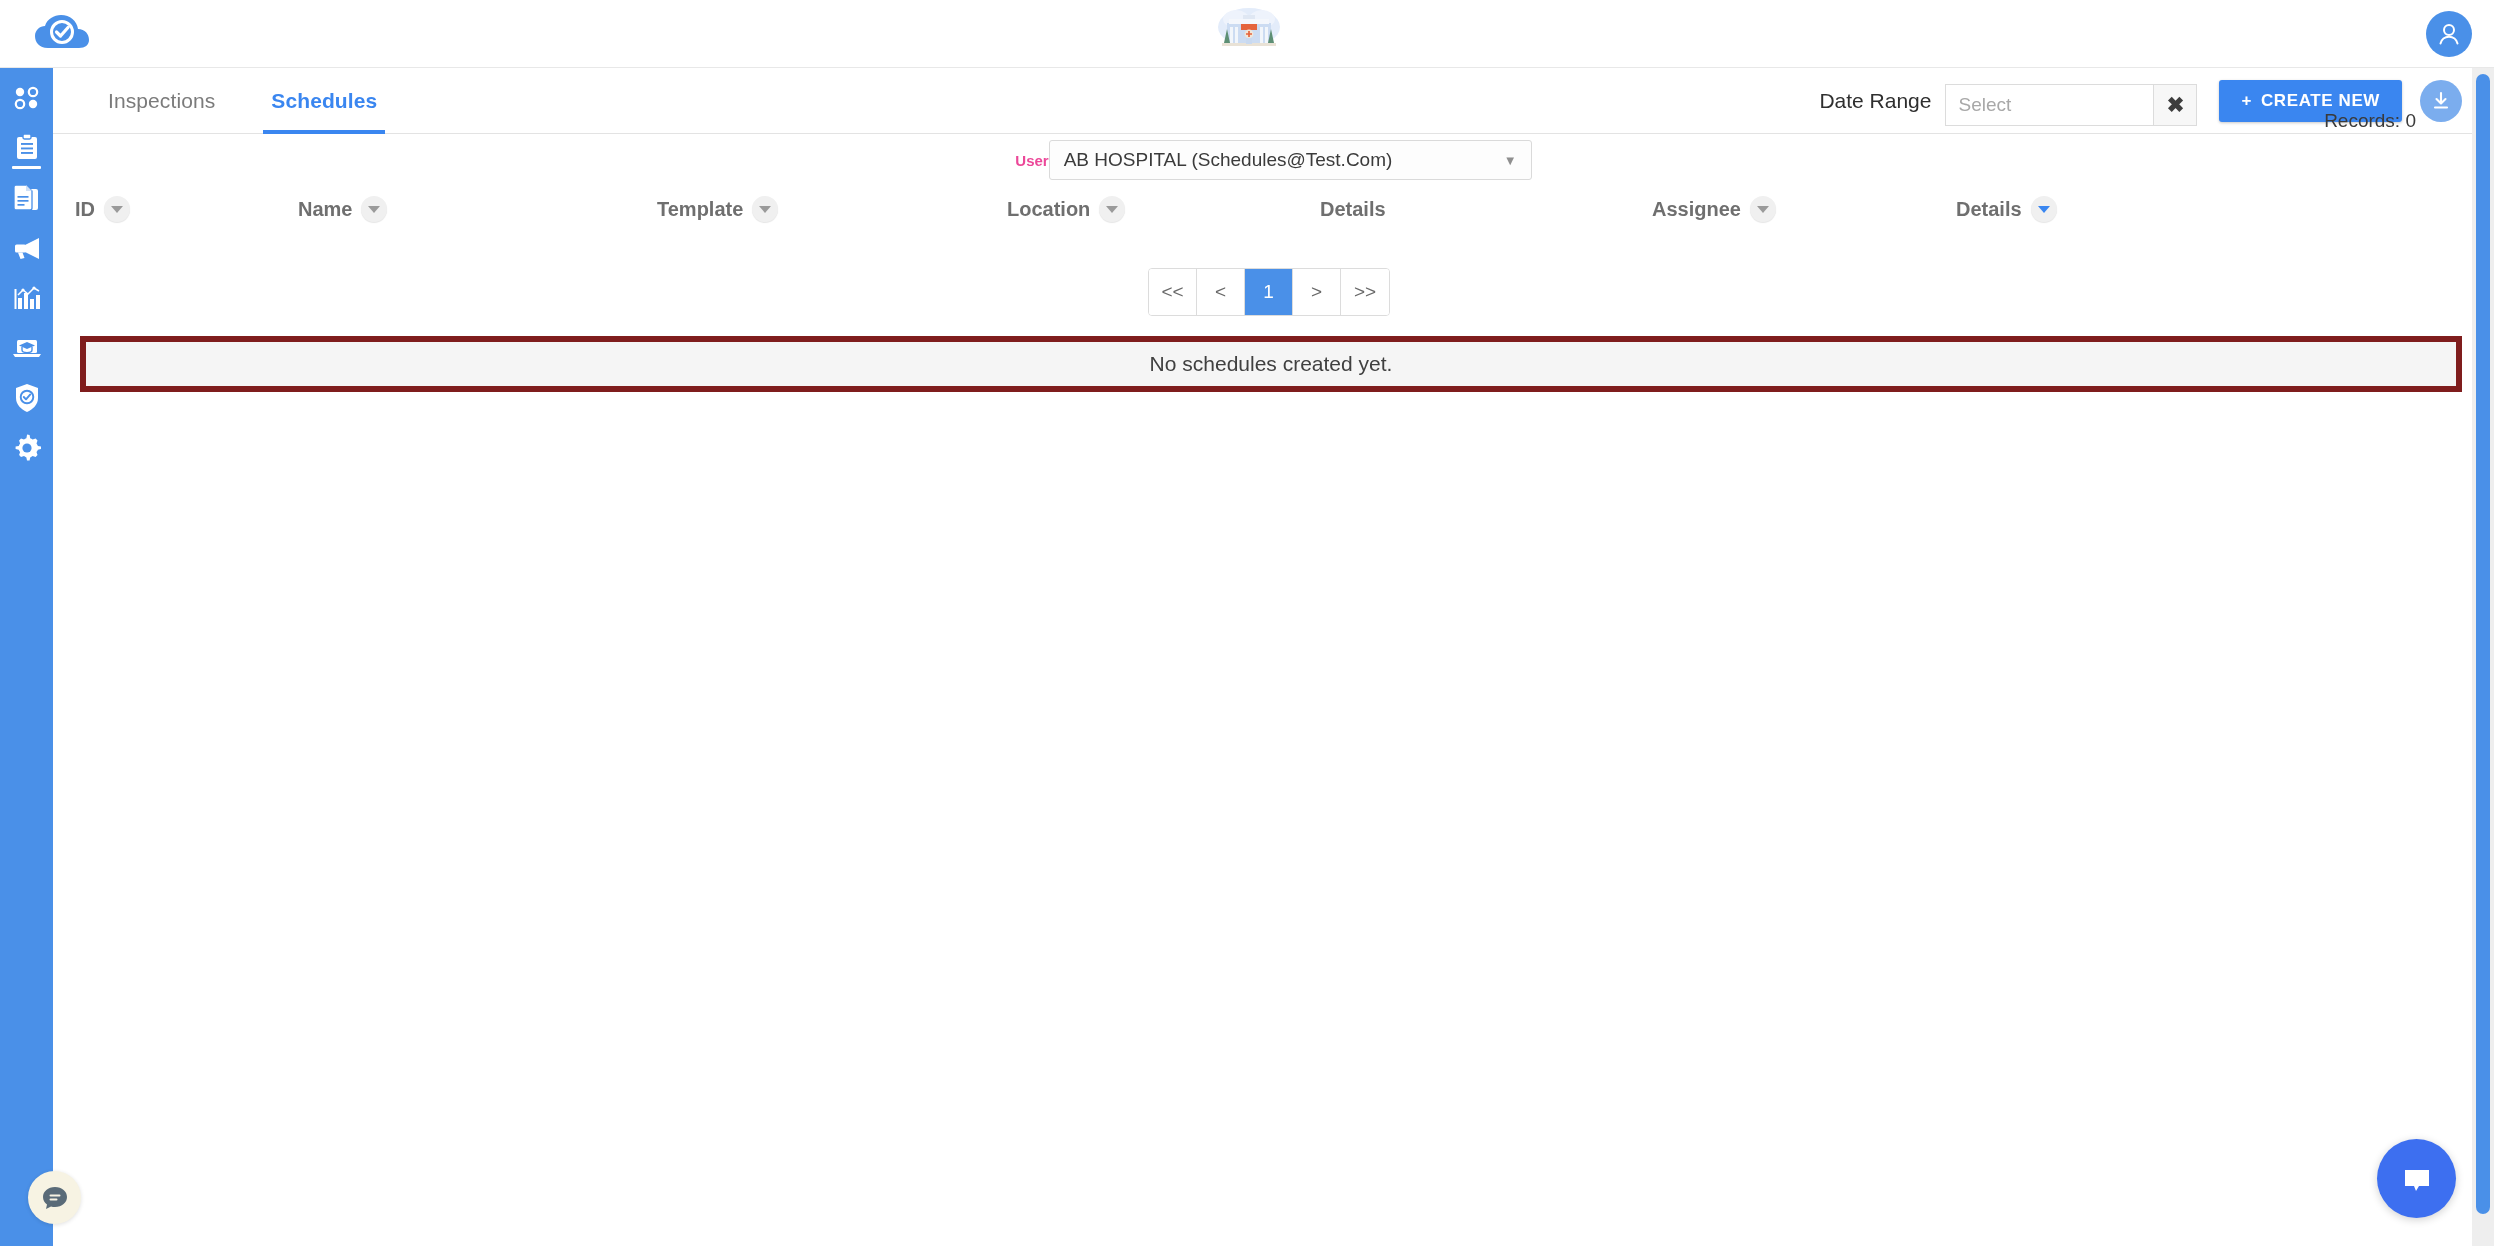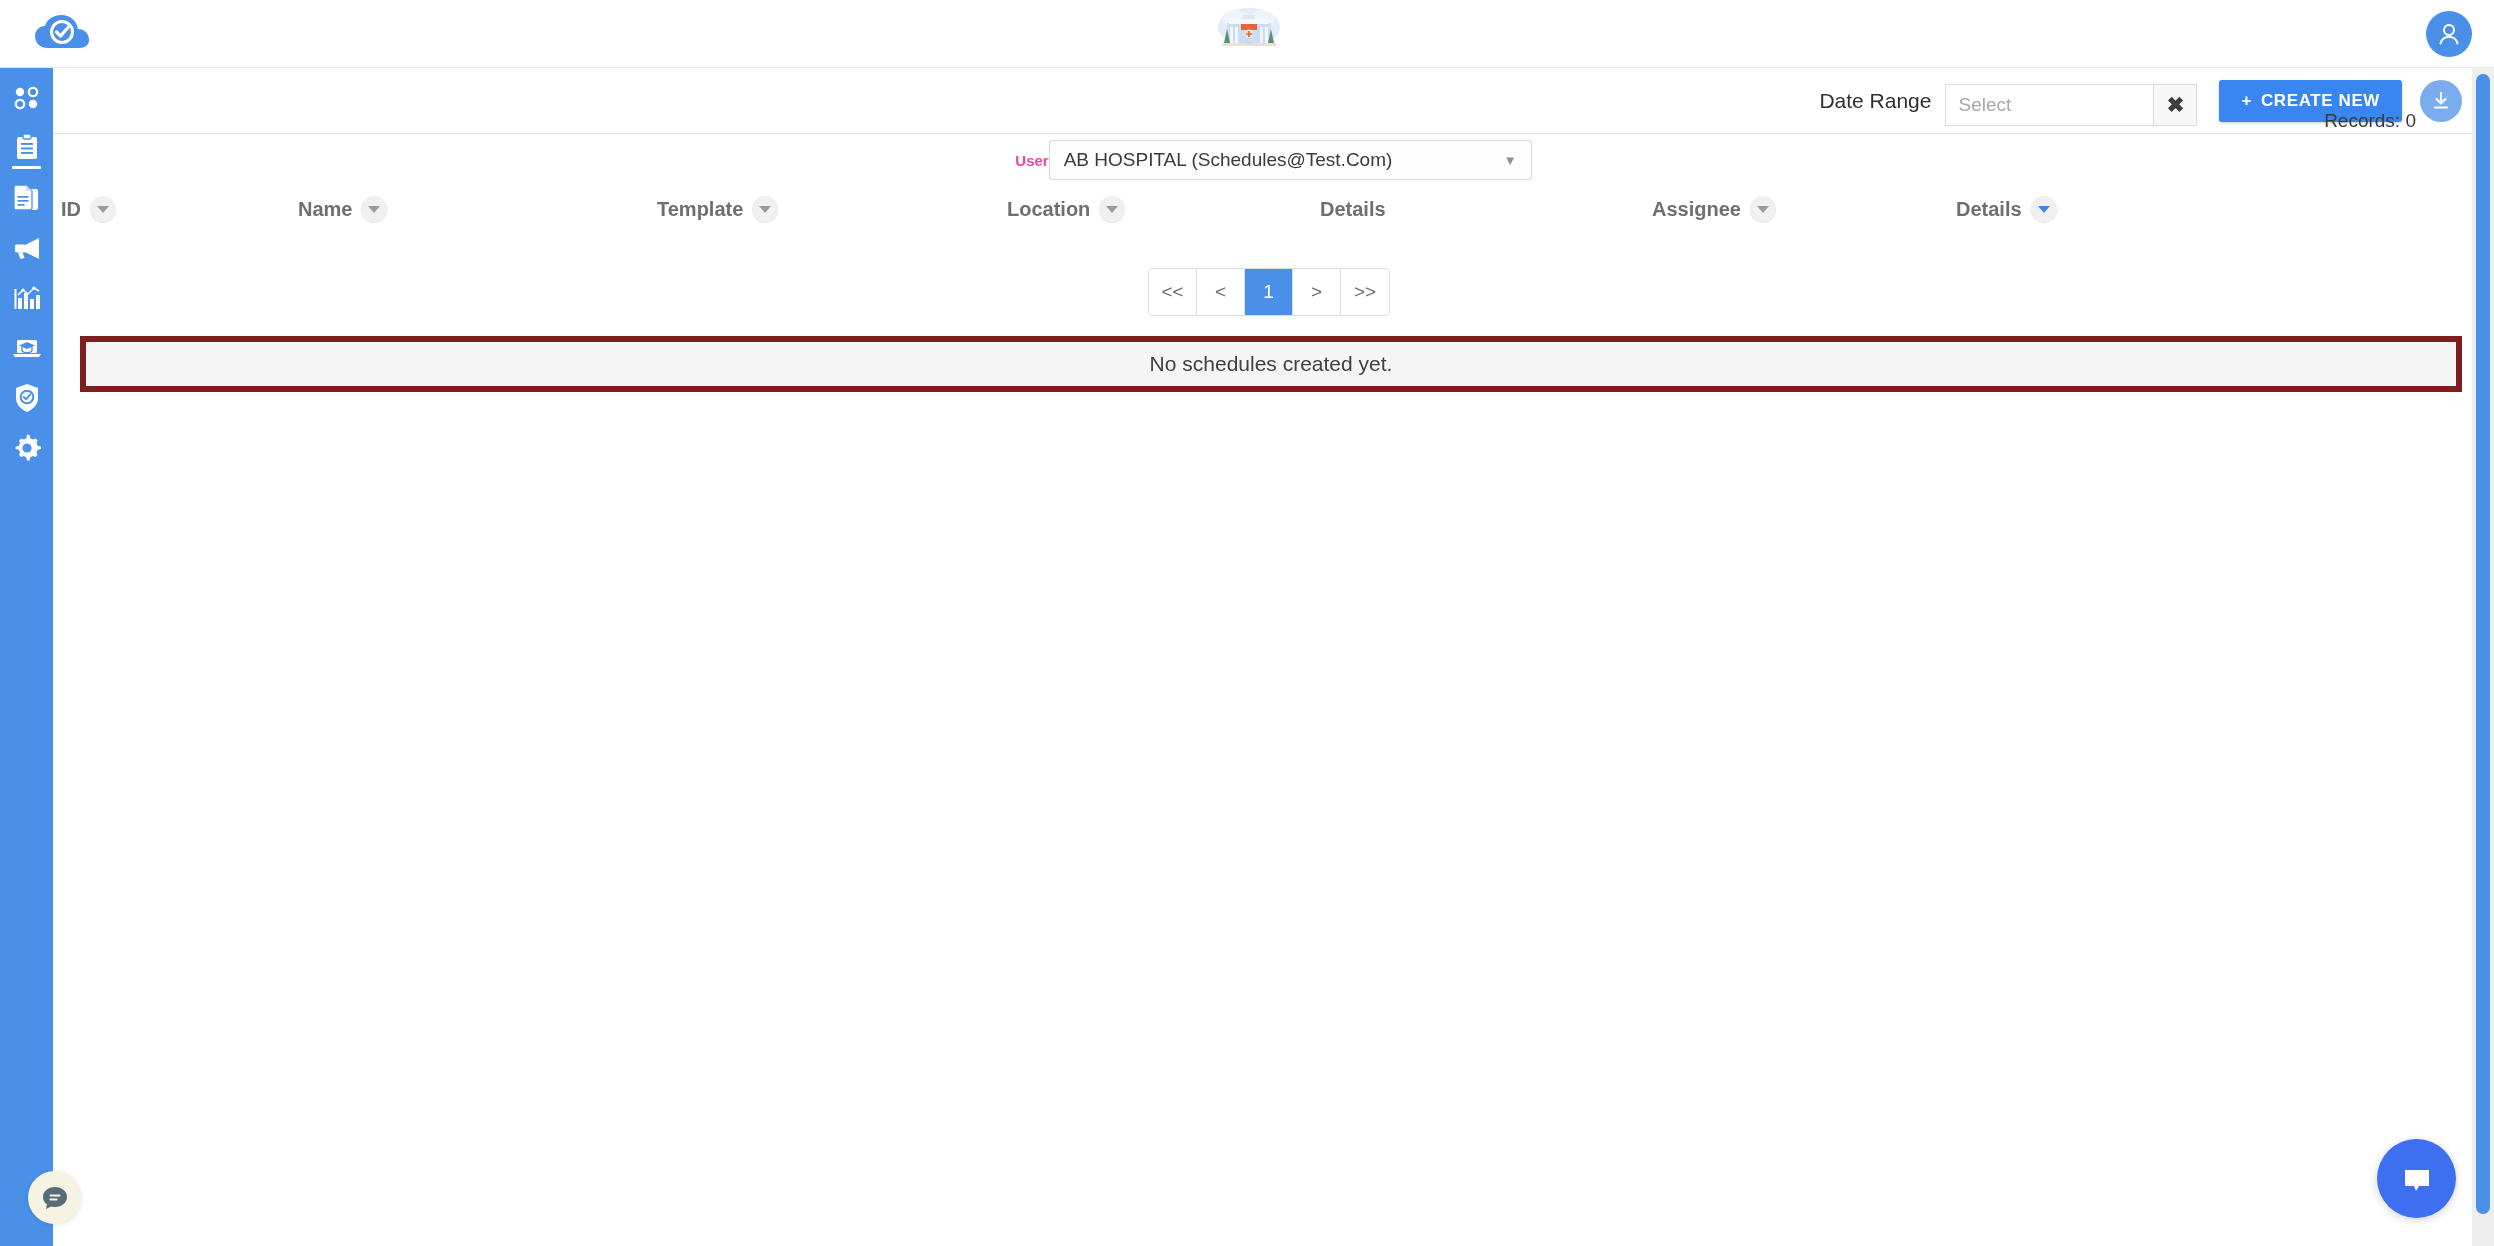--- a/index.html
+++ b/index.html
@@ -427,20 +427,24 @@
       <svg width="30" height="30" viewBox="0 0 30 30">
         <path d="M15 1.5 l2.6 .6 .6 3.1 a10 10 0 0 1 2.4 1.4 l3-1 1.9 1.9 -1 3 a10 10 0 0 1 1.4 2.4 l3.1 .6 v2.6 l-3.1 .6 a10 10 0 0 1 -1.4 2.4 l1 3 -1.9 1.9 -3-1 a10 10 0 0 1 -2.4 1.4 l-.6 3.1 h-2.6 l-.6-3.1 a10 10 0 0 1 -2.4-1.4 l-3 1 -1.9-1.9 1-3 a10 10 0 0 1 -1.4-2.4 l-3.1-.6 v-2.6 l3.1-.6 a10 10 0 0 1 1.4-2.4 l-1-3 1.9-1.9 3 1 a10 10 0 0 1 2.4-1.4 l.6-3.1 Z" fill="#ffffff"></path>
         <circle cx="15" cy="15" r="4.6" fill="#4a90e8"></circle>
       </svg>
     </span>
   </div>
 </div>
 
 <div class="content-head">
 
+  <div class="tabs">
+    <div class="tab">Inspections</div>
+    <div class="tab active">Schedules</div>
+  </div>
 
   <div class="head-right">
     <span class="dr-label">Date Range</span>
 
     <div class="dr-group">
       <input class="dr-input" type="text" placeholder="Select" style="">
       <div class="dr-clear">✖</div>
     </div>
 
     <button class="create-btn">
@@ -462,21 +466,21 @@
 <div class="user-row">
   <span class="user-label">User</span>
   <div class="user-select">
     <span>AB HOSPITAL (Schedules@Test.Com)</span>
     <span class="caret">▼</span>
   </div>
 </div>
 
 <div class="table-head">
 
-  <div class="th" style="left:8px">
+  <div class="th" style="left:22px">
     <span>ID</span>
     <span class="filter-btn">
         <i class="arrow"></i>
       </span>
   </div>
 
   <div class="th" style="left:245px">
     <span>Name</span>
     <span class="filter-btn">
         <i class="arrow"></i>

